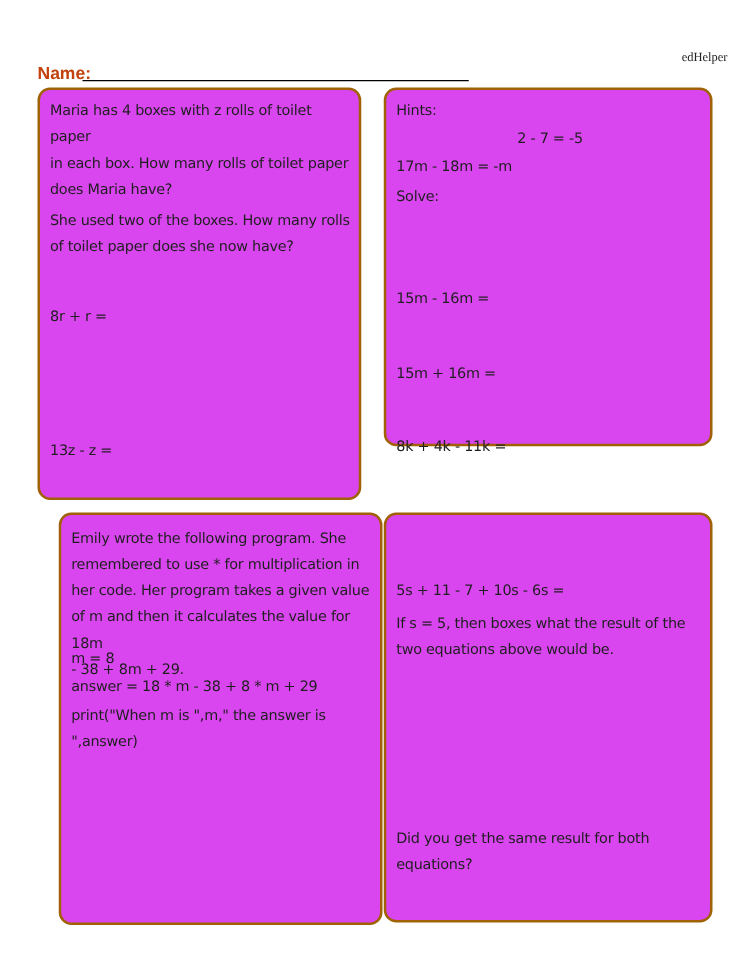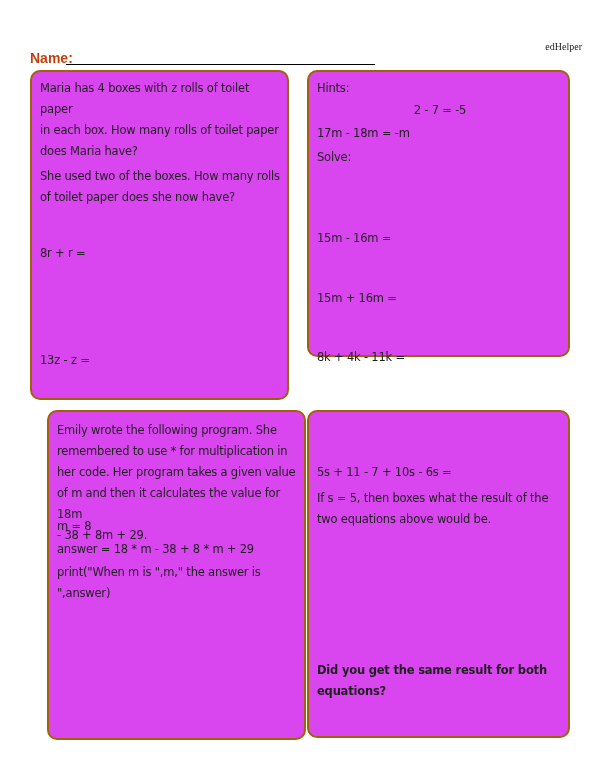--- a/index.html
+++ b/index.html
@@ -79,21 +79,21 @@
   .tr-eq4   { top: 275px; }
   
   .bl-para1 { top: 8px; }
   .bl-code1 { top: 104px; }
   .bl-code2 { top: 127px; }
   .bl-code3 { top: 150px; }
   .bl-quest { top: 193px; }
   
   .br-eq1   { top: 10px; margin-top: 40px; }
   .br-q1    { top: 76px; }
-  .br-q2    { top: 248px; font-weight: bold; }
+  .br-q2    { top: 248px; }
 </style>
 </head>
 <body>
 
 <div id="page">
 
   <div class="brand">edHelper</div>
 
   <div class="name-row">
     <span class="name-label">Name:</span>

